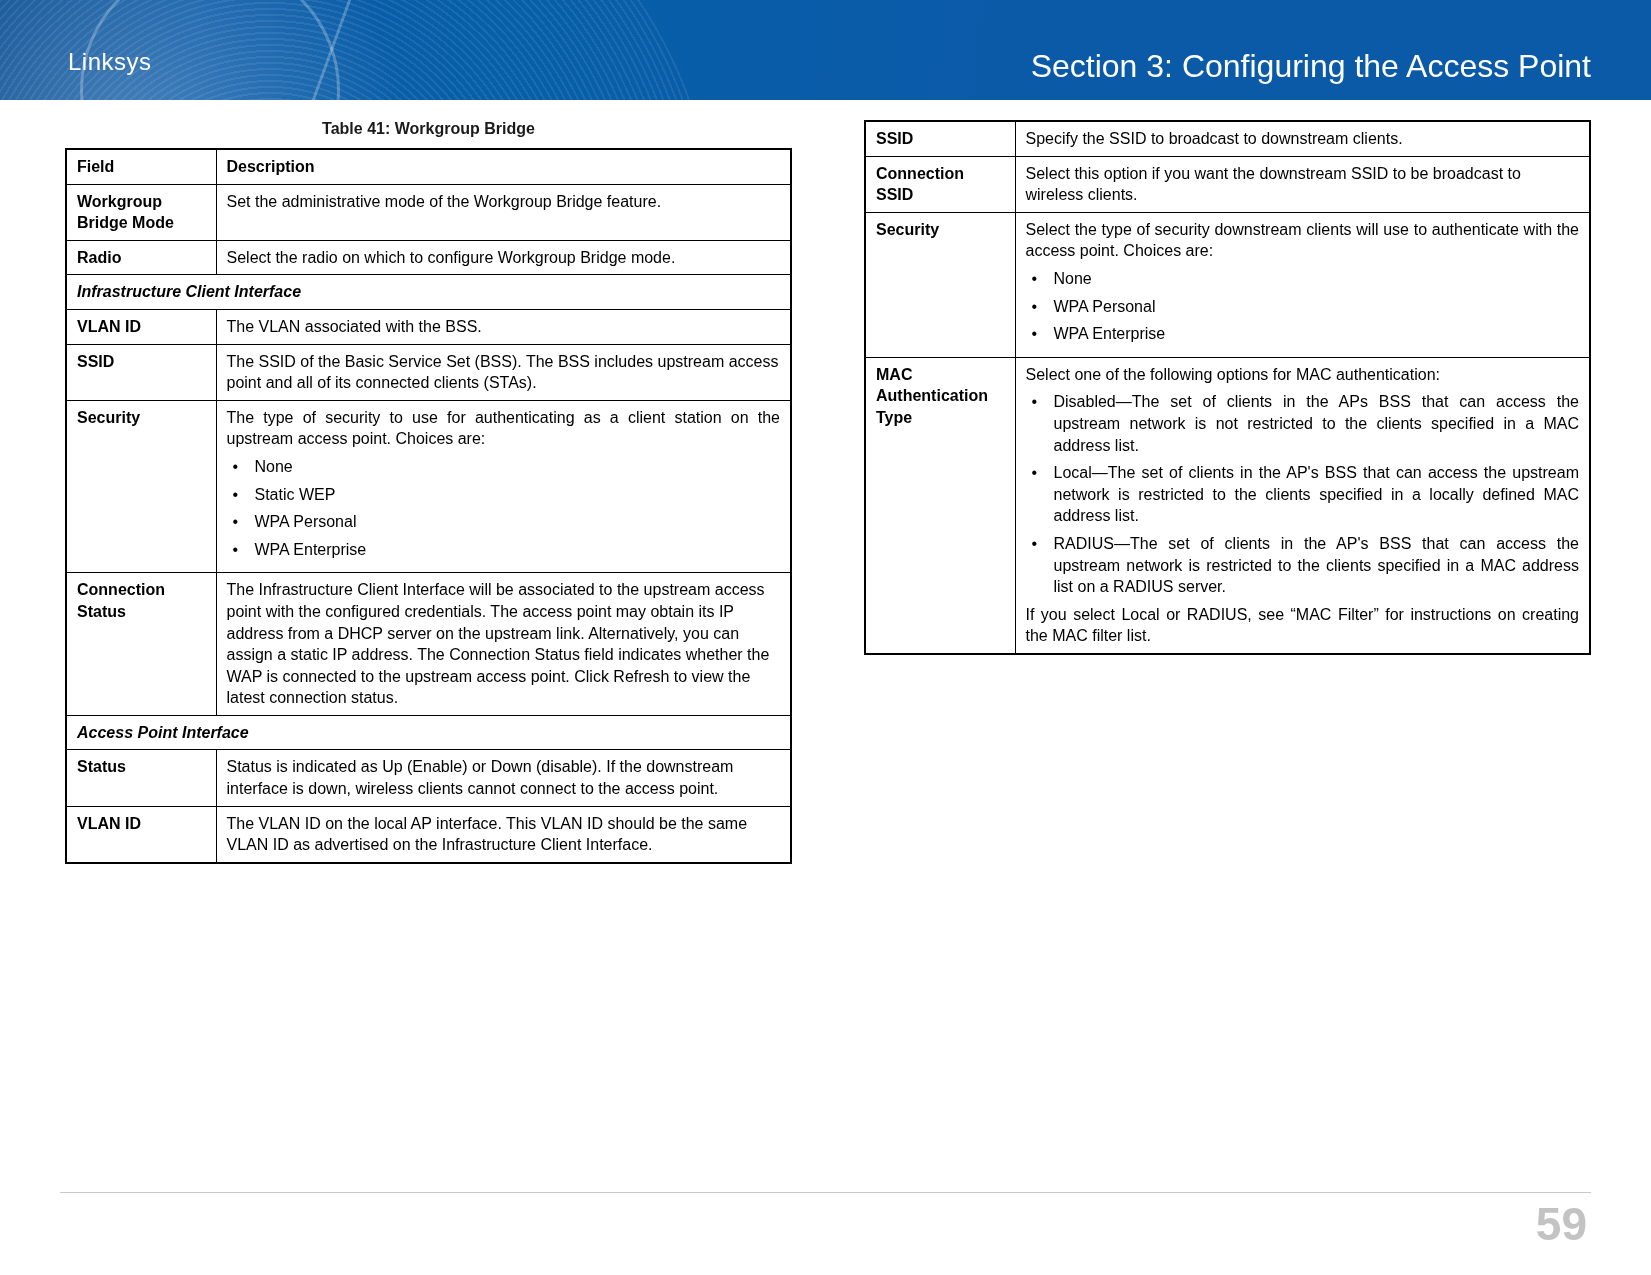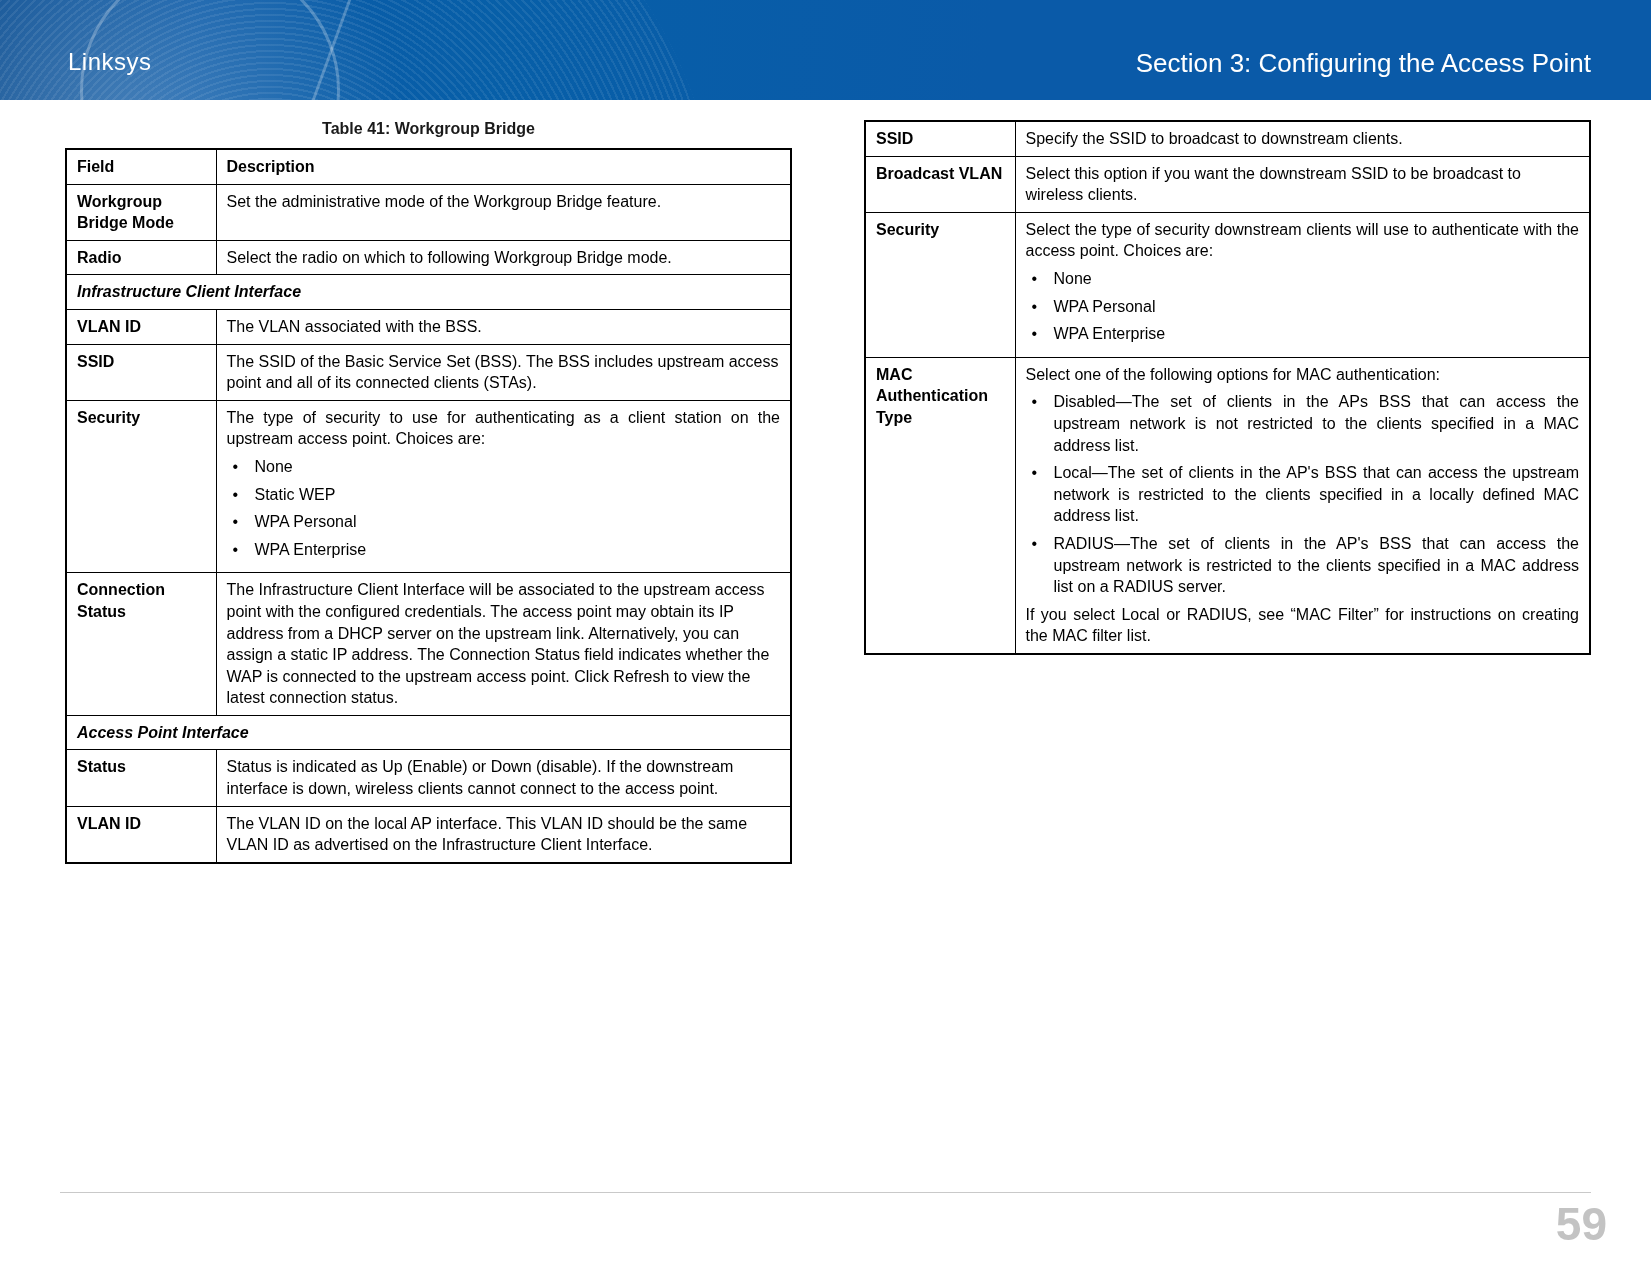--- a/index.html
+++ b/index.html
@@ -56,21 +56,21 @@
     color: #fff;
     font-size: 24px;
     font-weight: 400;
     letter-spacing: 0.5px;
   }
   .section-title {
     position: absolute;
     right: 60px;
     top: 48px;
     color: #fff;
-    font-size: 26px;
+    font-size: 32px;
     font-weight: 400;
   }
   .header-divider {
     position: absolute;
     top: 0;
     left: 330px;
     width: 3px;
     height: 100%;
     background: rgba(255,255,255,0.25);
     transform: skewX(-20deg);
@@ -137,21 +137,21 @@
   }
   ul.bul li::before {
     content: "•";
     position: absolute;
     left: 6px;
     top: 0;
   }
 
   .page-num {
     position: absolute;
-    right: 44px;
+    right: 64px;
     bottom: 24px;
     font-size: 46px;
     font-weight: 700;
     color: #c3c3c3;
   }
   .footer-line {
     position: absolute;
     left: 60px;
     right: 60px;
     bottom: 82px;
@@ -190,21 +190,21 @@
         <th>Description</th>
       </tr>
 
       <tr>
         <td class="field">Workgroup Bridge Mode</td>
         <td class="justify">Set the administrative mode of the Workgroup Bridge feature.</td>
       </tr>
 
       <tr>
         <td class="field">Radio</td>
-        <td class="justify">Select the radio on which to following Workgroup Bridge mode.</td>
+        <td class="justify">Select the radio on which to configure Workgroup Bridge mode.</td>
       </tr>
 
       <tr class="subhdr">
         <td colspan="2"><span class="sub">Infrastructure Client Interface</span></td>
       </tr>
 
       <tr>
         <td class="field">VLAN ID</td>
         <td>The VLAN associated with the BSS.</td>
       </tr>
@@ -251,21 +251,21 @@
 
   <div class="col">
     <table class="def">
       <tbody>
           <tr>
         <td class="field">SSID</td>
         <td class="justify">Specify the SSID to broadcast to downstream clients.</td>
       </tr>
 
       <tr>
-        <td class="field">Broadcast VLAN</td>
+        <td class="field">Connection SSID</td>
         <td class="justify">Select this option if you want the downstream SSID to be broadcast to wireless clients.</td>
       </tr>
 
       <tr>
         <td class="field">Security</td>
         <td>
           <div class="justify">Select the type of security downstream clients will use to authenticate with the access point. Choices are:</div>
           <ul class="bul">
             <li>None</li>
             <li>WPA Personal</li>

